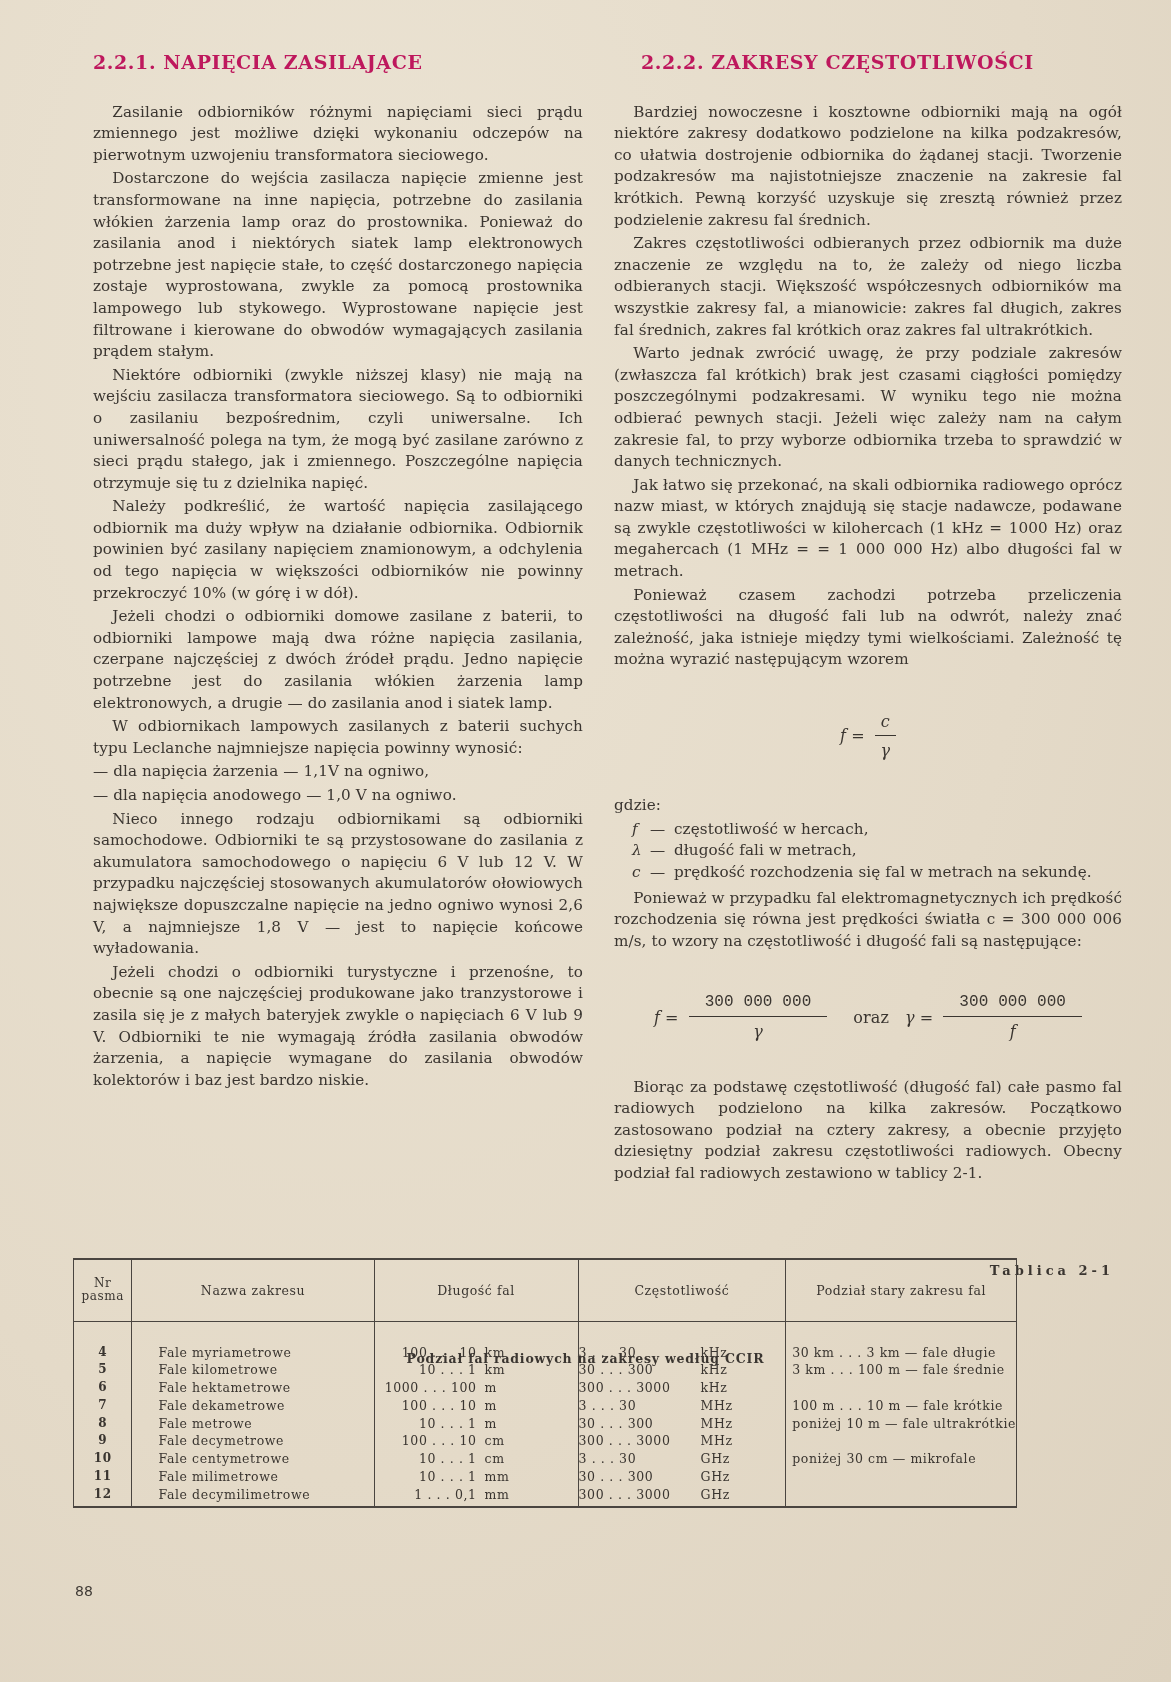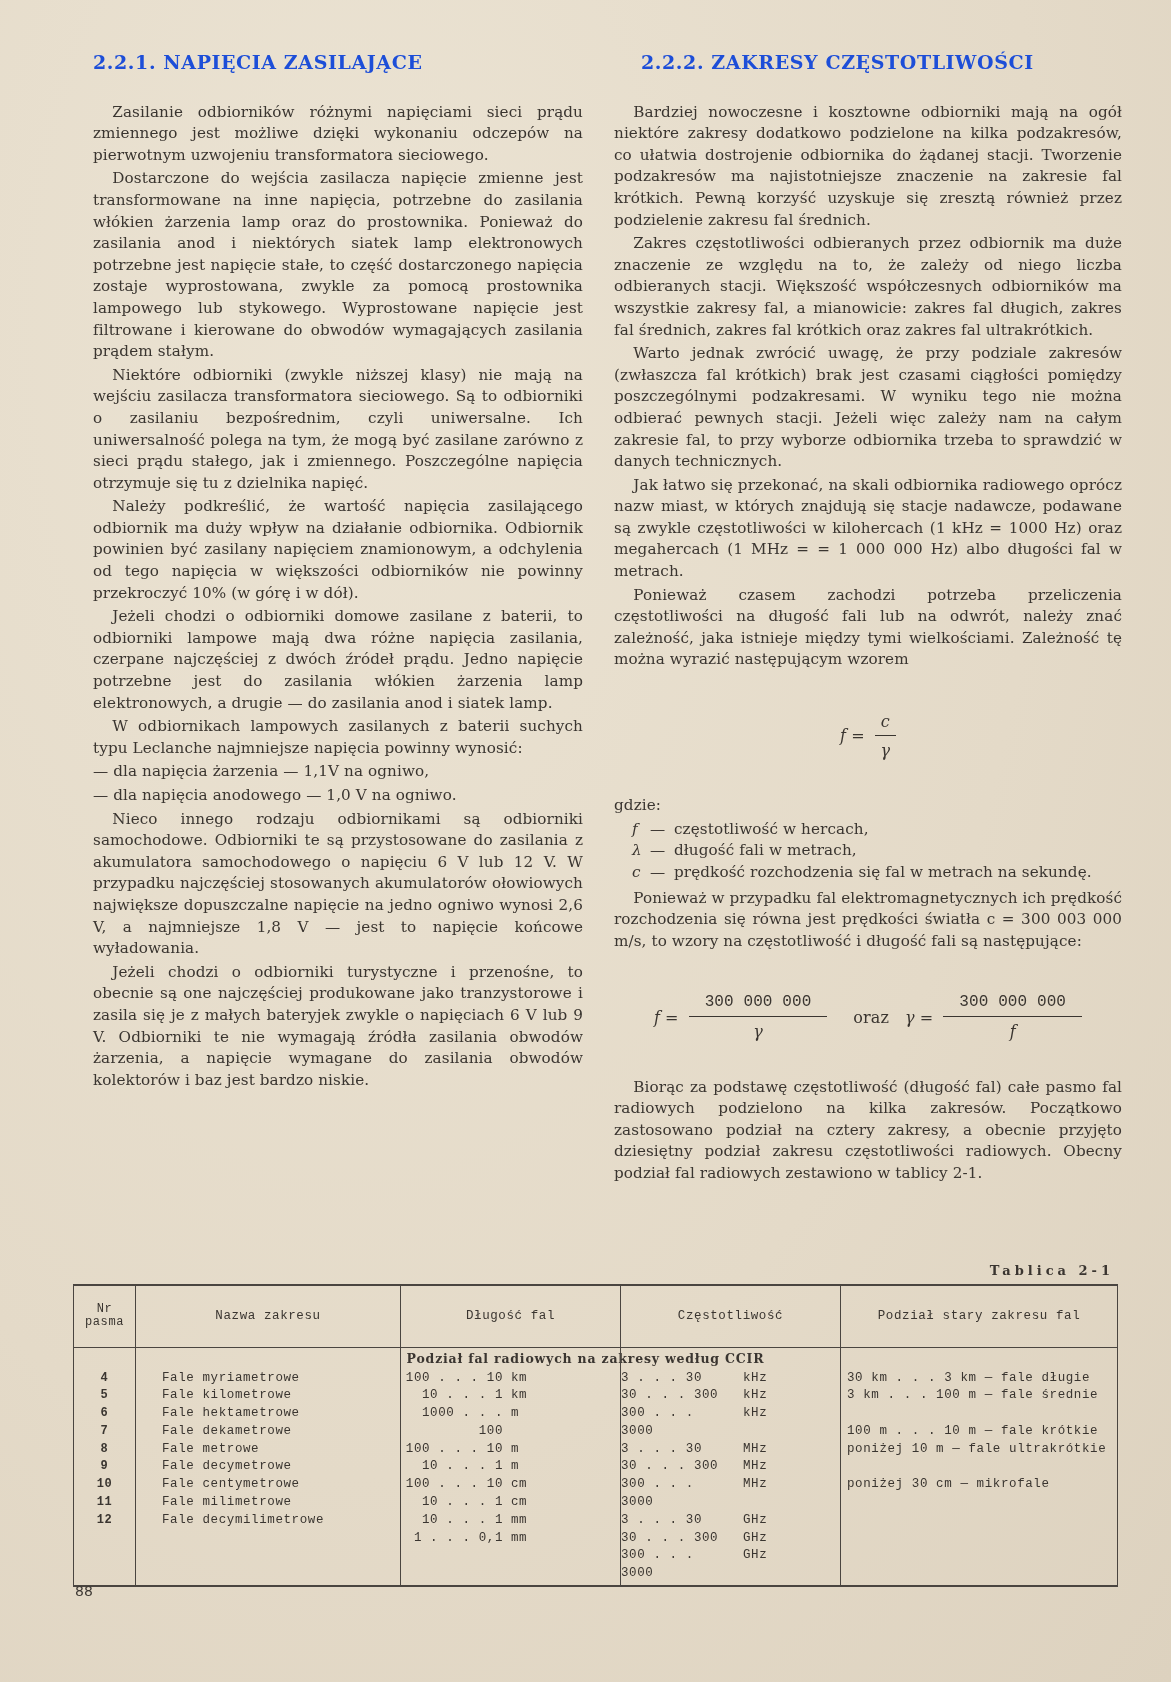--- a/index.html
+++ b/index.html
@@ -23,21 +23,21 @@
     }
     .col-left { left: 93px; }
     .col-right { left: 614px; width: 508px; }
     h2.section-title {
       font-family: "DejaVu Serif", serif;
       font-weight: bold;
       font-size: 19px;
       letter-spacing: 0.6px;
       margin-bottom: 28px;
       text-align: left;
-      color: #1d4ed8;
+      color: #be185d;
     }
     .col-right h2.section-title { margin-left: 27px; }
     p.para { text-indent: 0; margin-bottom: 2px; }
     p.para { text-indent: 0; }
     .col-left p.para { text-indent: 0; }
     .ind { text-indent: 2ch !important; }
     .list-dash { text-indent: 0; padding-left: 0; }
     .formula {
       display: flex;
       align-items: center;
@@ -71,26 +71,25 @@
       left: 0; width: 1171px;
       top: 1351px;
       text-align: center;
       font-size: 12.5px;
       font-weight: bold;
       letter-spacing: 0.8px;
     }
     table.ccir {
       position: absolute;
       left: 73px;
-      top: 1284px;
-      width: 1045px;
+      top: 1258px;
+      width: 944px;
       border-collapse: collapse;
       font-size: 12.5px;
       letter-spacing: 0.6px;
-      font-family: Liberation Mono, monospace;
     }
     table.ccir th {
       font-weight: normal;
       height: 62px;
       border-top: 2px solid #4a4540;
       border-bottom: 1px solid #4a4540;
       border-left: 1px solid #4a4540;
       vertical-align: middle;
       text-align: center;
       line-height: 13px;
@@ -170,21 +169,21 @@
       <span class="dash">—</span>
       <span class="txt">długość fali w metrach,</span>
     </div>
     <div class="where-item">
       <span class="sym">c</span>
       <span class="dash">—</span>
       <span class="txt">prędkość rozchodzenia się fal w metrach na sekundę.</span>
     </div>
   </div>
 
-  <p class="para ind" style="margin-top:4px">Ponieważ w przypadku fal elektromagnetycznych ich prędkość rozchodzenia się równa jest prędkości światła c = 300 003 000 m/s, to wzory na częstotliwość i długość fali są następujące:</p>
+  <p class="para ind" style="margin-top:4px">Ponieważ w przypadku fal elektromagnetycznych ich prędkość rozchodzenia się równa jest prędkości światła c = 300 000 006 m/s, to wzory na częstotliwość i długość fali są następujące:</p>
 
   <div class="formula formula2">
     <span class="lhs">f =</span>
     <span class="frac">
       <span class="num">300 000 000</span>
       <span class="den">γ</span>
     </span>
     <span class="oraz">oraz</span>
     <span class="lhs">γ =</span>
     <span class="frac">

